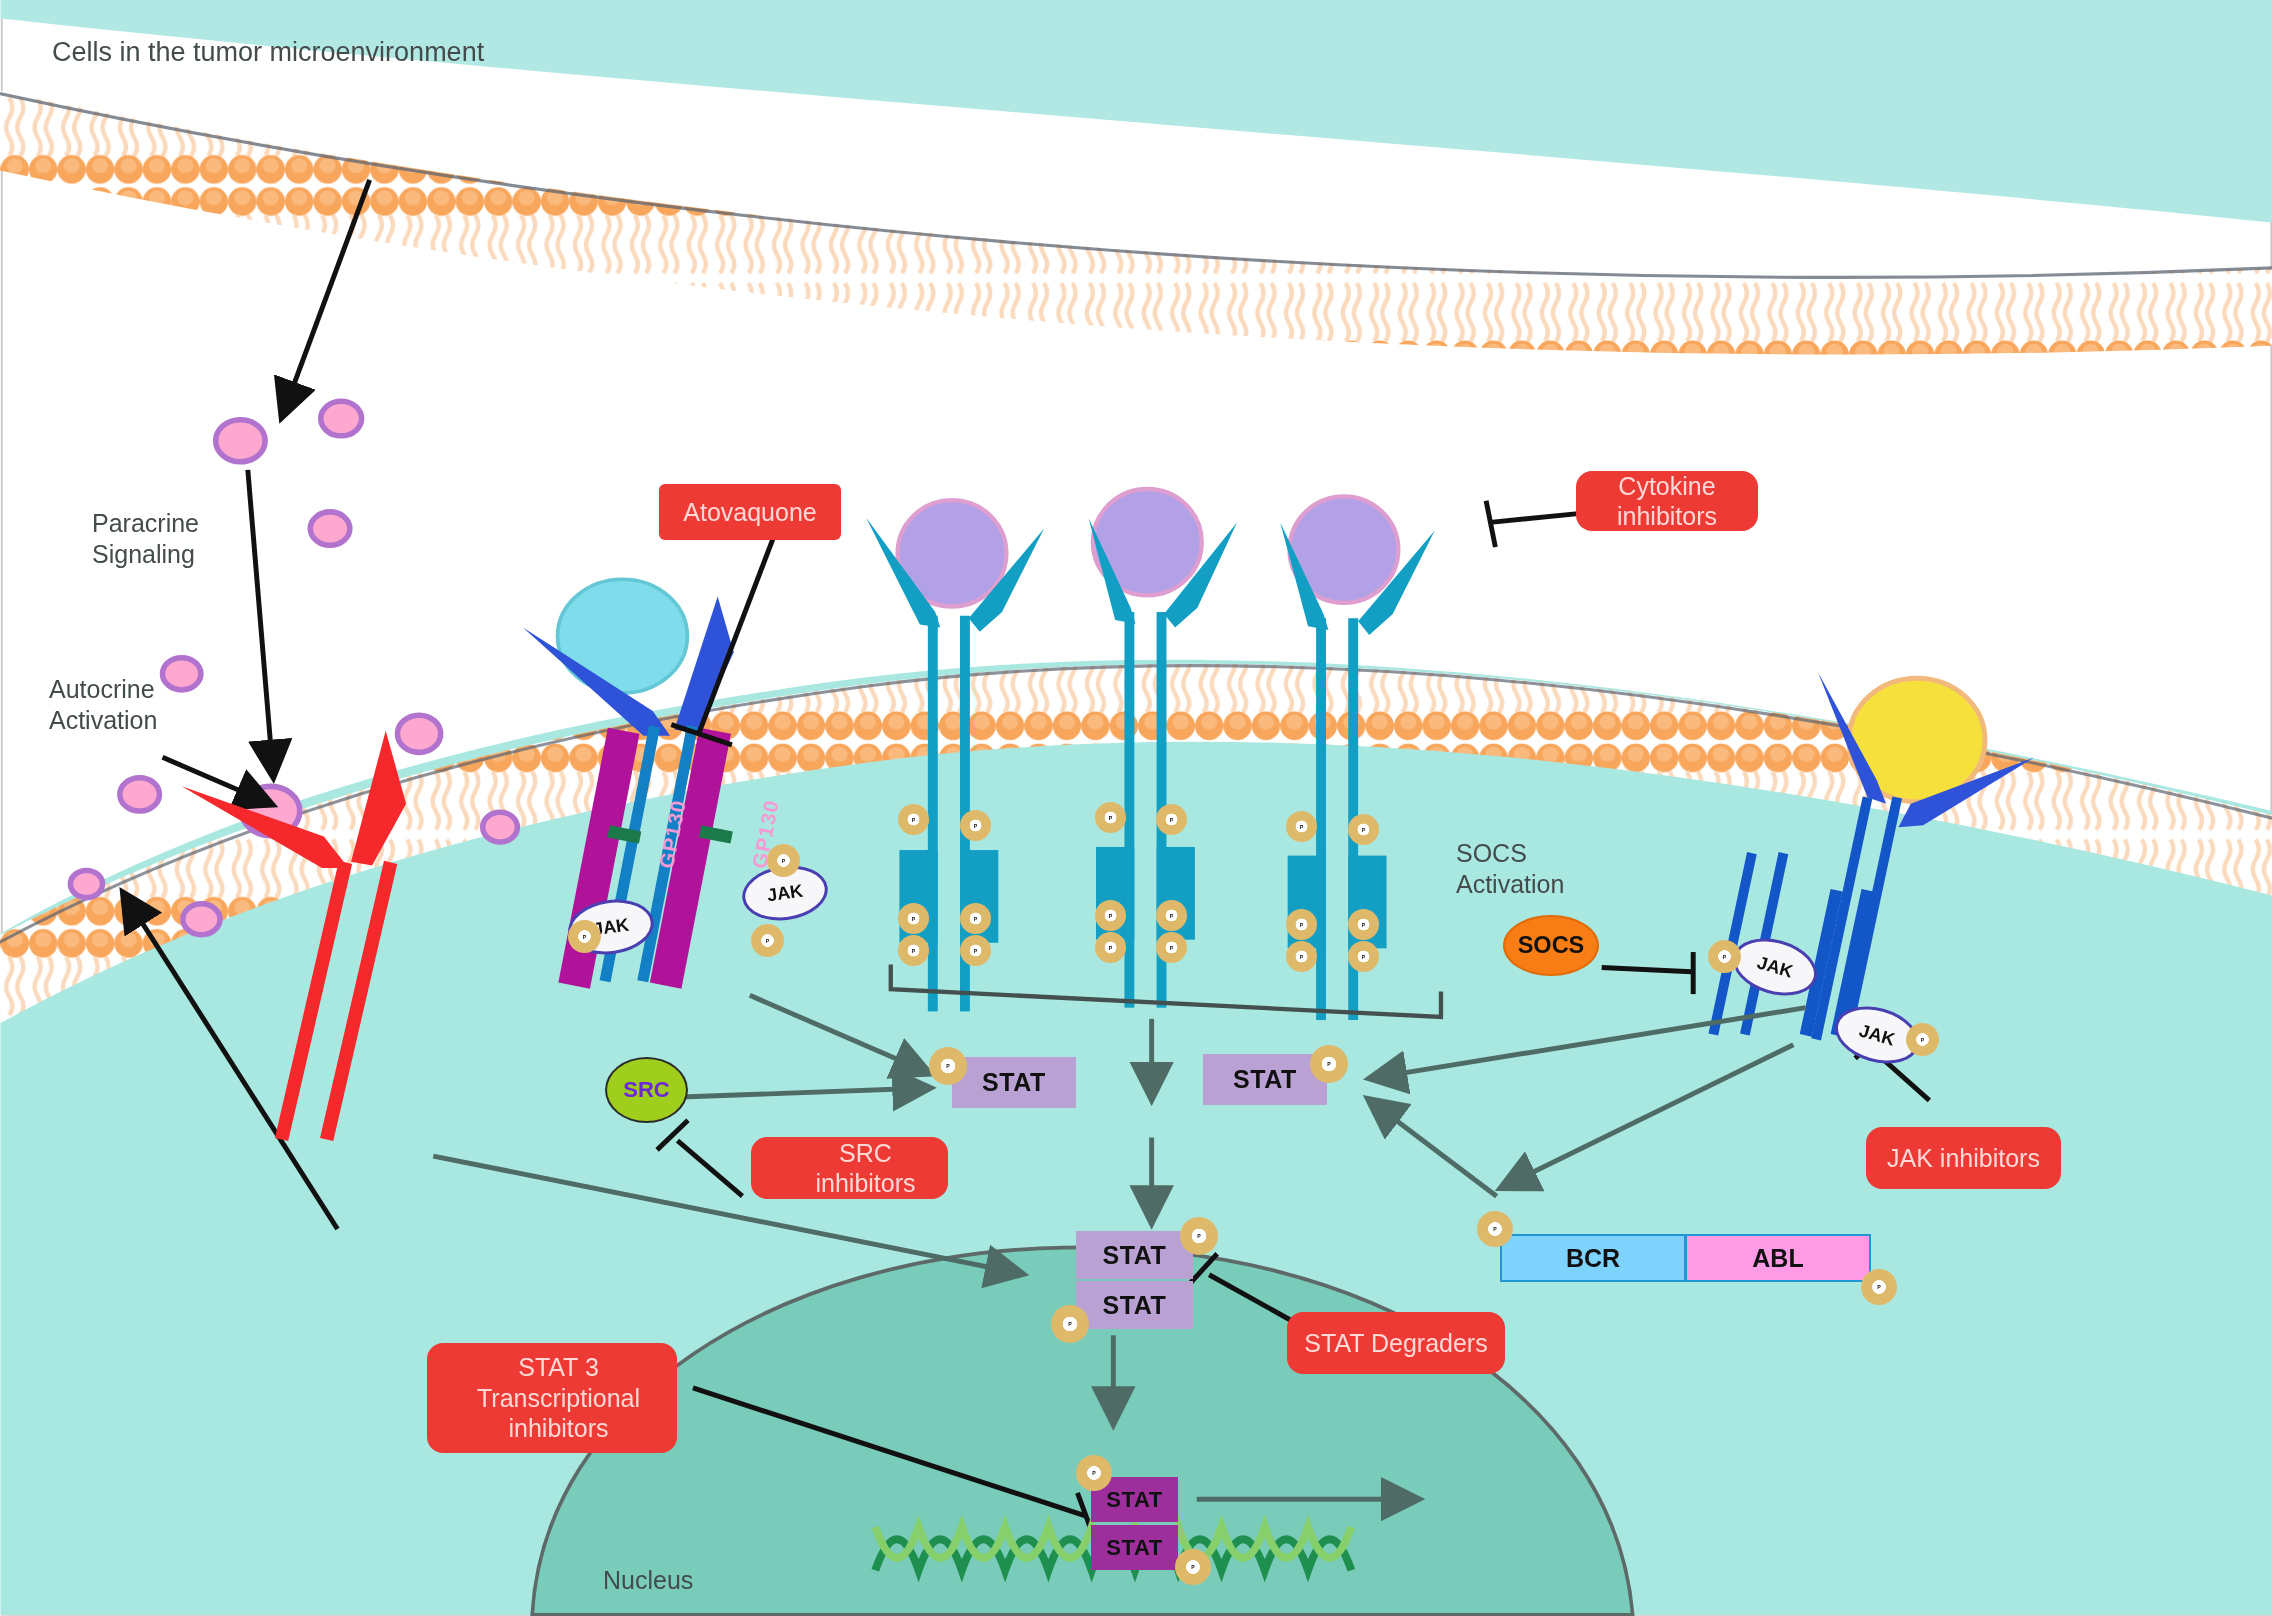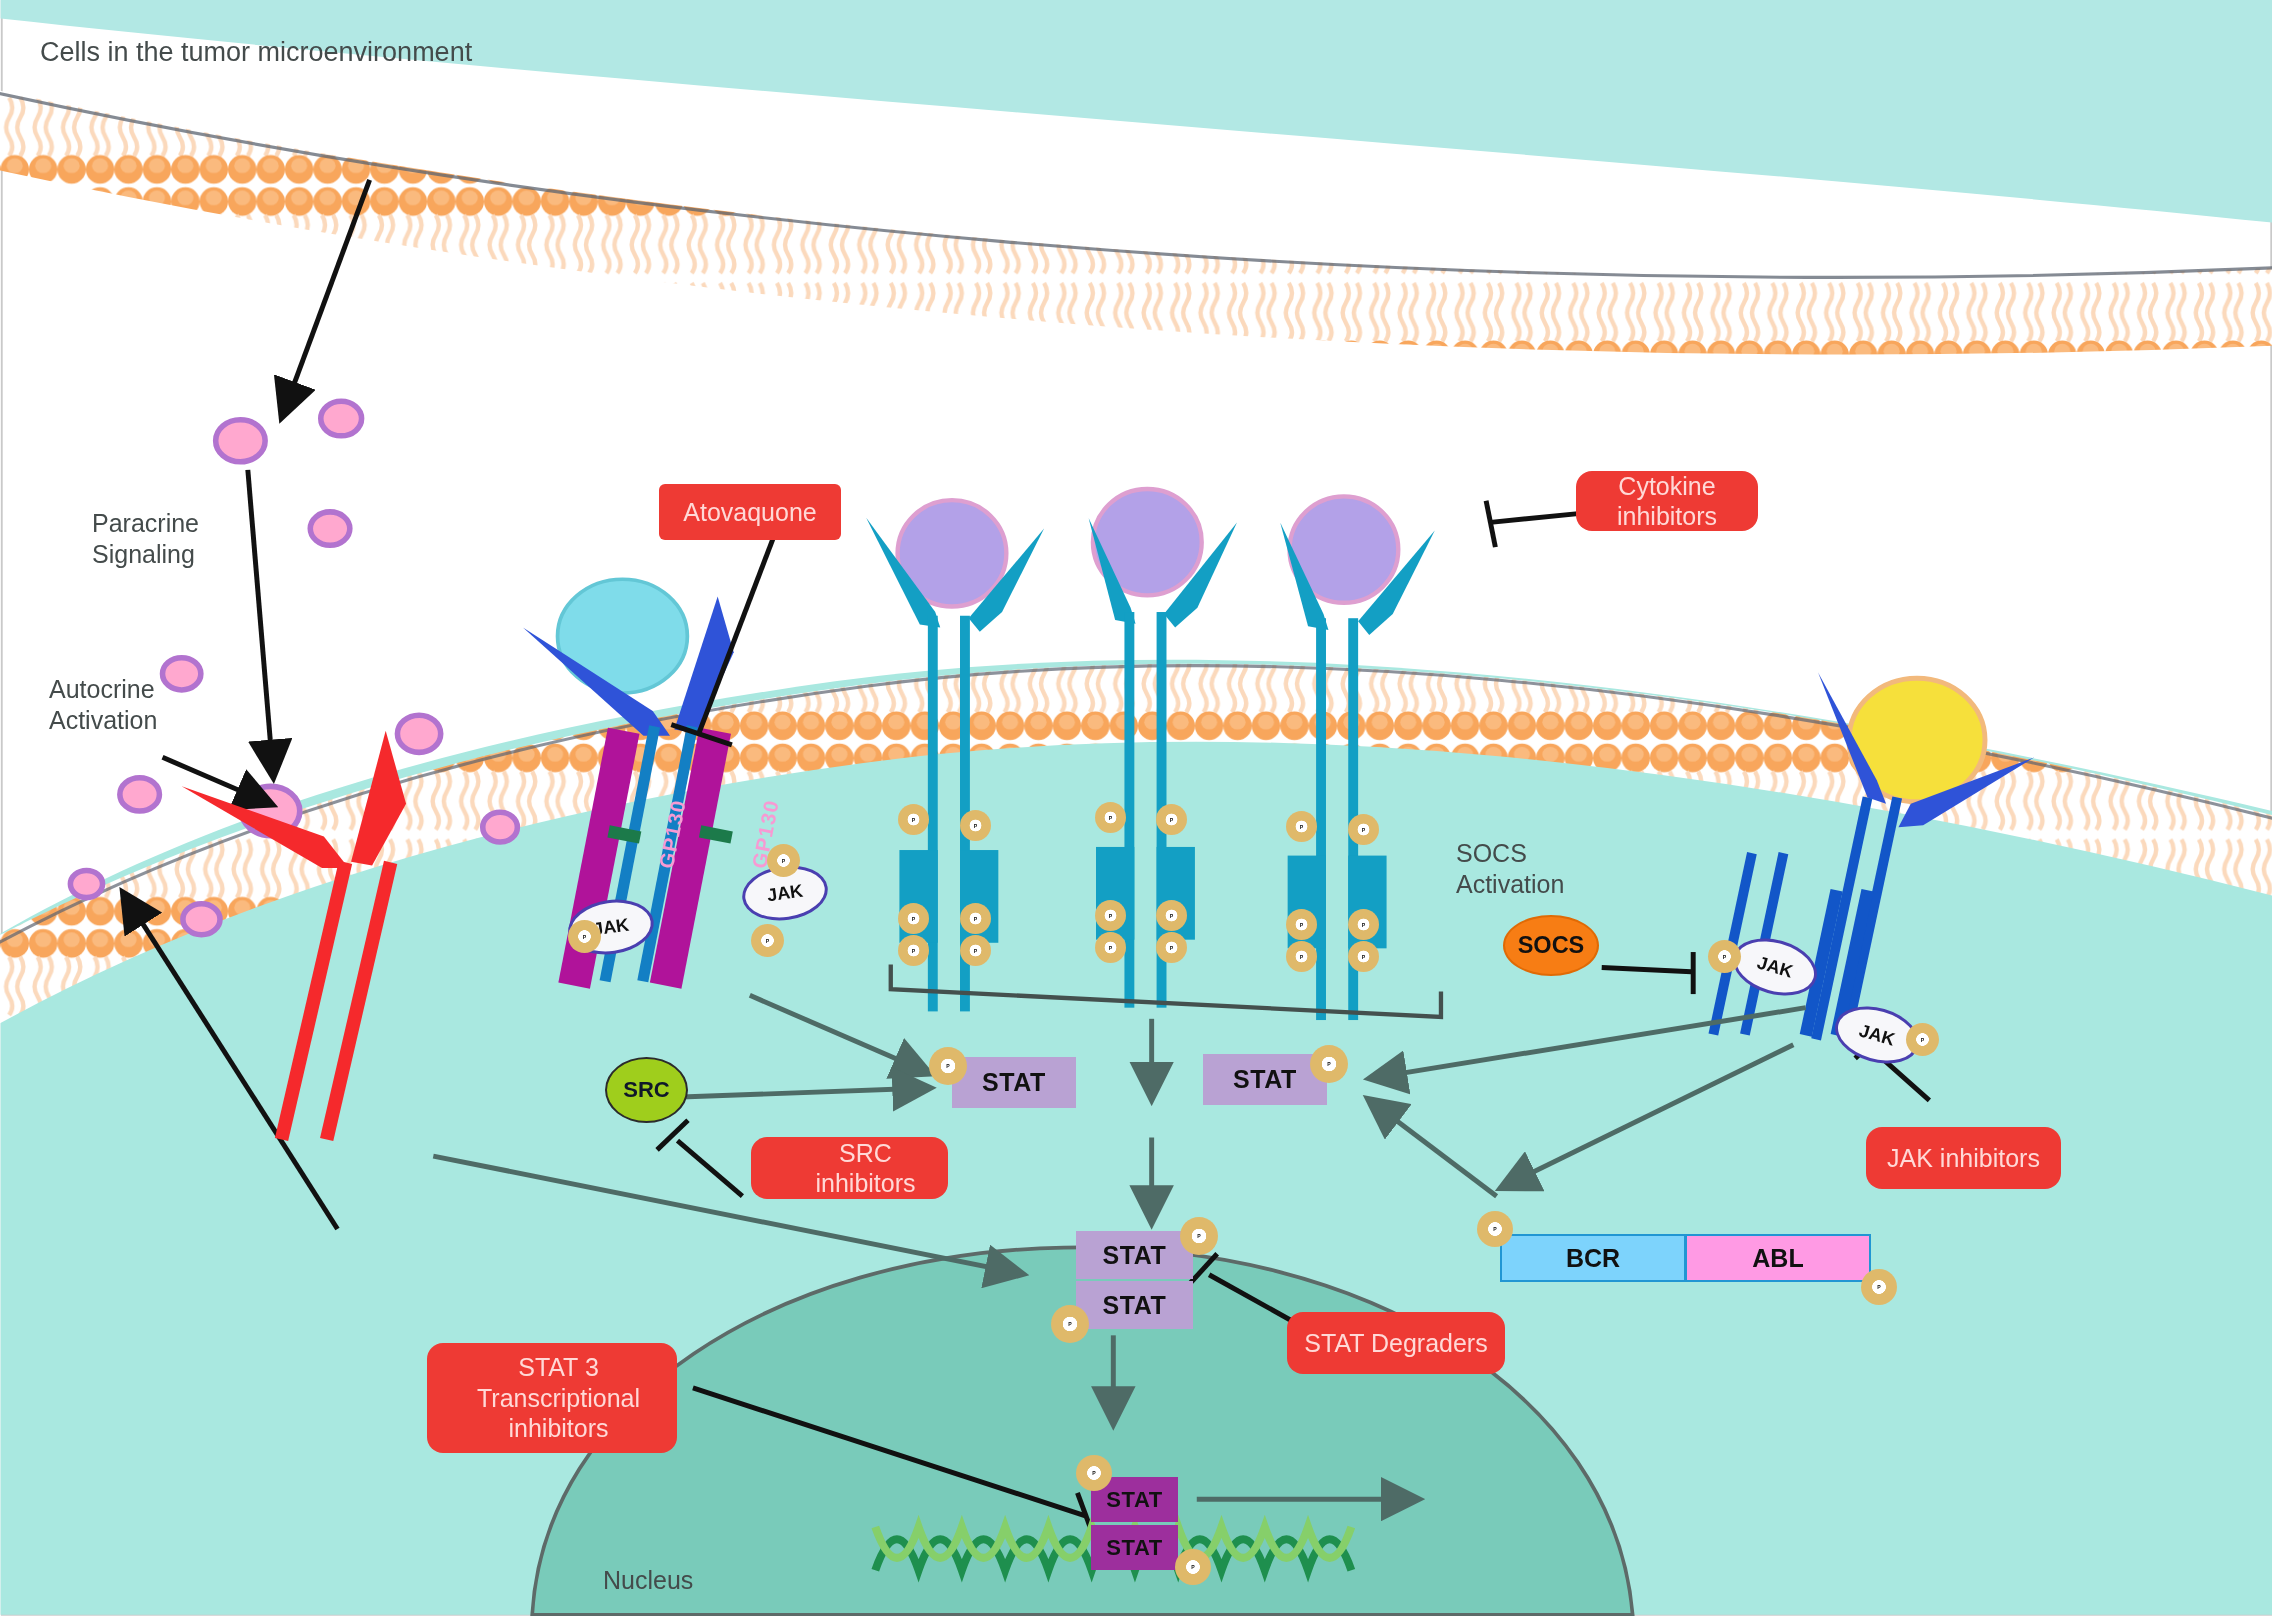--- a/index.html
+++ b/index.html
@@ -12,21 +12,21 @@
            font-size:25px;line-height:1.22;padding:6.2px 11px;box-sizing:border-box;}
   .statbox{position:absolute;background:#b9a2d3;color:#111;display:flex;align-items:center;
            justify-content:center;font-weight:bold;font-size:25px;letter-spacing:0.6px;}
   .nucstat{position:absolute;background:#9d2f9d;color:#111;display:flex;align-items:center;
            justify-content:center;font-weight:bold;font-size:22px;letter-spacing:0.6px;}
   .jak{position:absolute;background:#f7f7fa;border:3.1px solid #4a3fb0;border-radius:50%;
        display:flex;align-items:center;justify-content:center;font-size:18px;font-weight:bold;color:#111;}
   .socs{position:absolute;background:#f77d14;border:2.5px solid #e06a05;border-radius:50%;
         display:flex;align-items:center;justify-content:center;font-size:23.5px;font-weight:bold;color:#111;}
   .src{position:absolute;background:#9fce1c;border:2.5px solid #2b2b2b;border-radius:50%;
-       display:flex;align-items:center;justify-content:center;font-size:22px;font-weight:bold;color:#0f172a;}
+       display:flex;align-items:center;justify-content:center;font-size:22px;font-weight:bold;color:#6d28d9;}
   .bcrbox{position:absolute;border:2.5px solid #2196d3;display:flex;align-items:center;
           justify-content:center;font-size:25px;font-weight:bold;color:#111;box-sizing:border-box;}
   .gp130{position:absolute;color:#f79ad3;font-size:20.4px;font-weight:bold;letter-spacing:1.2px;
          transform-origin:0 0;}
   .phos{position:absolute;border-radius:50%;background:
         radial-gradient(circle at 50% 50%, #ffffff 0 26%, #dfb96a 28% 74%, #f0d9a7 76% 100%);
         display:flex;align-items:center;justify-content:center;color:#111;font-weight:bold;}
   .phos span{font-size:0.52em;transform:translateY(-4%);}
 </style>
 </head>
@@ -217,21 +217,21 @@
                Q1660,2440 1695,2540 Q1730,2440 1765,2540 Q1800,2440 1835,2540
                Q1870,2440 1905,2540 Q1940,2440 1975,2540 Q2010,2440 2045,2540
                Q2080,2440 2115,2540 Q2150,2440 2185,2540" stroke="#1e8f4e"></path>
       <path d="M1415,2470 Q1450,2570 1485,2470 Q1520,2570 1555,2470 Q1590,2570 1625,2470
                Q1660,2570 1695,2470 Q1730,2570 1765,2470 Q1800,2570 1835,2470
                Q1870,2570 1905,2470 Q1940,2570 1975,2470 Q2010,2570 2045,2470
                Q2080,2570 2115,2470 Q2150,2570 2185,2470" stroke="#86cf6a"></path>
     </g>
   </svg>
 
-  <div class="lbl" style="left:40px;top:36px;font-size:27px;text-align:right;">Cells in the tumor microenvironment</div>
+  <div class="lbl" style="left:52px;top:36px;font-size:27px;text-align:right;">Cells in the tumor microenvironment</div>
 
   <div class="lbl" style="left:92px;top:508px;">Paracrine
 Signaling</div>
 
   <div class="lbl" style="left:49px;top:674px;">Autocrine
 Activation</div>
 
   <div class="lbl" style="left:1456px;top:838px;">SOCS
 Activation</div>
 

